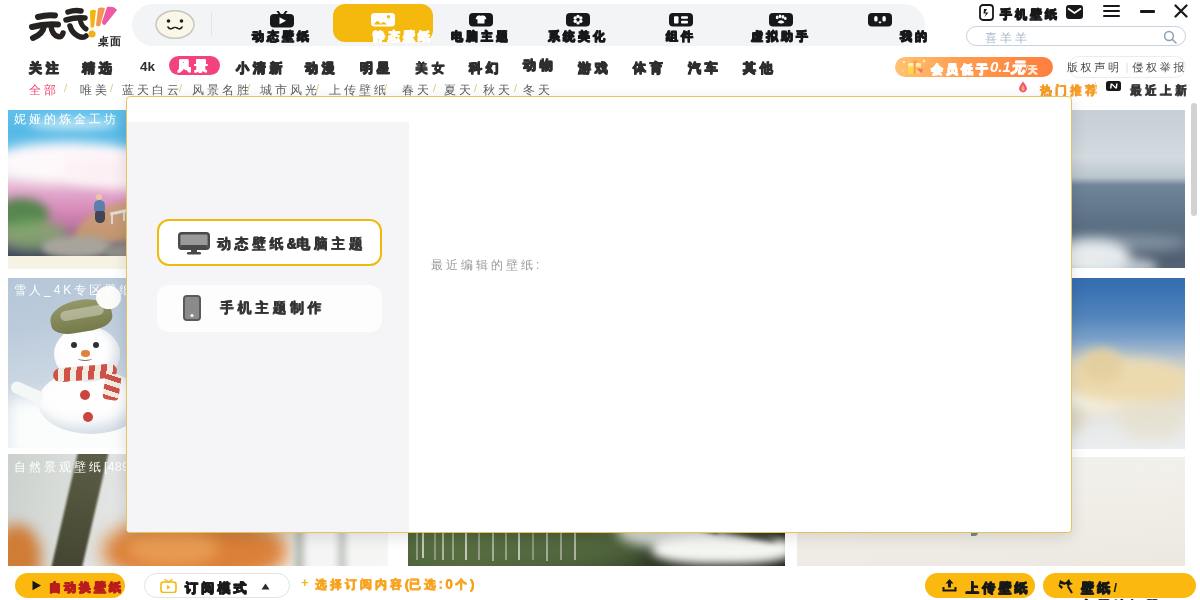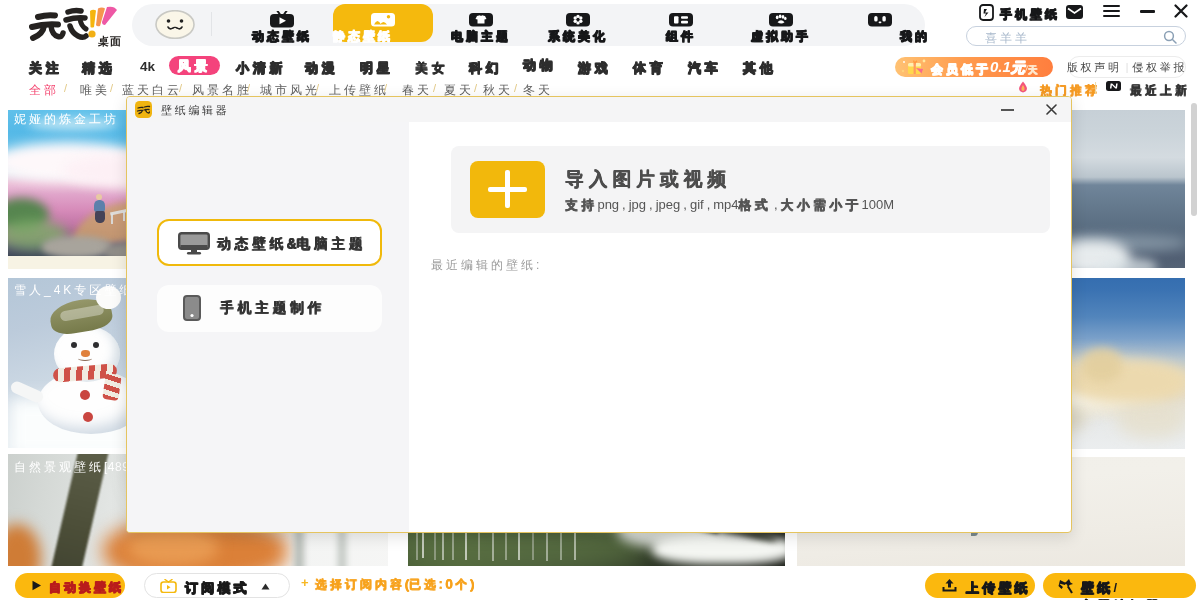--- a/index.html
+++ b/index.html
@@ -178,21 +178,21 @@
 
   <div class="abs" style="left:232px;top:0;width:100px;height:46px;text-align:center">
     <svg width="26" height="17" viewBox="0 0 26 17" style="display:block;margin:11px auto 0">
       <path d="M8.5 0 L11 3.5 M17.5 0 L15 3.5" stroke="#17181a" stroke-width="2" stroke-linecap="round"></path>
       <rect x="1" y="3" width="24" height="13.5" rx="4" fill="#17181a"></rect>
       <path d="M10.5 6.2 L17 9.7 L10.5 13.2 Z" fill="#fff"></path>
     </svg>
     <div style="font-size:12px;font-weight:bold;color:#17181a;margin-top:0"><span class="cjk ls12">动态壁纸</span></div>
   </div>
 
-  <div class="abs" style="left:333px;top:0;width:100px;height:46px;text-align:left">
+  <div class="abs" style="left:333px;top:0;width:100px;height:46px;text-align:right">
     <svg width="26" height="17" viewBox="0 0 26 17" style="display:block;margin:11px auto 0">
       <rect x="1" y="2" width="24" height="13.5" rx="3.5" fill="#fff"></rect>
       <circle cx="18.5" cy="5.8" r="1.7" fill="#f5b90d"></circle>
       <path d="M4 13.5 Q7.5 6.5 11 13.5 Z" fill="#f5b90d"></path>
       <path d="M10 13.5 Q13.5 8.5 17 13.5 Z" fill="#f5b90d"></path>
     </svg>
     <div style="font-size:12px;font-weight:bold;color:#fff;margin-top:0"><span class="cjk ls12">静态壁纸</span></div>
   </div>
 
   <div class="abs" style="left:431px;top:0;width:100px;height:46px;text-align:center">
@@ -350,37 +350,20 @@
   <span class="abs" style="left:1094px;top:80px;color:#eed9a0;font-size:12px">|</span>
   <svg class="abs" style="left:1106px;top:81px" width="15" height="10" viewBox="0 0 15 10">
     <rect width="15" height="10" rx="2.5" fill="#17181a"></rect>
     <path d="M4 7.5 L4 2.5 L5.5 2.5 L9.5 6 L9.5 2.5 L11 2.5 L11 7.5 L9.5 7.5 L5.5 4 L5.5 7.5 Z" fill="#fff" transform="skewX(-8) translate(1 0)"></path>
   </svg>
   <span class="abs cjk ls12" style="left:1130px;top:82px;font-size:12px;color:#333">最近上新</span>
 </div>
 
 <div id="modal" class="abs" style="left:126px;top:96px;width:946px;height:437px;background:#fff;border:1px solid #e5c45f;border-radius:4px;overflow:hidden;box-shadow:0 4px 16px rgba(0,0,0,.12)">
 
-  <div class="abs" style="left:0;top:0;width:100%;height:25px;background:#f5f5f6">
-    <svg class="abs" style="left:8px;top:4px" width="17" height="17" viewBox="0 0 17 17">
-      <rect width="17" height="17" rx="4.5" fill="#f0b410"></rect>
-      <g stroke="#2a2418" stroke-width="1.3" fill="none" stroke-linecap="round">
-        <path d="M3 7 Q5.5 6 8 6.5"></path>
-        <path d="M2.5 10 Q5 9 7.5 9.5 Q6.5 12 4 12.5"></path>
-        <path d="M9.5 6 Q12 5 14.5 5.5"></path>
-        <path d="M9 9 Q11.5 8 14 8.5"></path>
-        <path d="M10.5 8.5 Q11 11.5 13.5 12 Q14.5 12 14.5 11"></path>
-      </g>
-    </svg>
-    <span class="abs ls11" style="left:34px;top:6px;font-size:11px;color:#3a3a3a">壁纸编辑器</span>
-    <div class="abs" style="left:874px;top:12px;width:13px;height:2px;background:#555"></div>
-    <svg class="abs" style="left:919px;top:7px" width="11" height="11" viewBox="0 0 11 11">
-      <path d="M1 1 L10 10 M10 1 L1 10" stroke="#3a3a3a" stroke-width="1.6" stroke-linecap="round"></path>
-    </svg>
-  </div>
 
   <div class="abs" style="left:0;top:25px;width:282px;height:412px;background:#f5f5f7"></div>
 
   <div class="abs" style="left:30px;top:188px;width:225px;height:47px;background:#fdfdfd;border-radius:12px">
     <svg class="abs" style="left:25px;top:10px" width="20" height="26" viewBox="0 0 20 26">
       <rect x="2" y="1" width="16" height="24" rx="3" fill="#8b8b8b" stroke="#5a5a5a" stroke-width="2"></rect>
       <circle cx="10" cy="20.5" r="1.6" fill="#fff"></circle>
     </svg>
     <span class="abs cjk ls14" style="left:63px;top:14px;font-size:14px;color:#333">手机主题制作</span>
   </div>
@@ -388,28 +371,20 @@
   <div class="abs" style="left:30px;top:122px;width:225px;height:47px;background:#fff;border:2px solid #f0b90b;border-radius:12px">
     <svg class="abs" style="left:19px;top:11px" width="32" height="23" viewBox="0 0 32 23">
       <rect x="1.2" y="1.2" width="29.6" height="15.6" rx="2.5" fill="#9a9a9a" stroke="#4a4a4a" stroke-width="2.4"></rect>
       <rect x="2.5" y="13" width="27" height="3.6" fill="#4a4a4a"></rect>
       <rect x="13" y="17" width="6" height="3" fill="#4a4a4a"></rect>
       <rect x="9" y="20" width="14" height="2.4" rx="1.2" fill="#4a4a4a"></rect>
     </svg>
     <span class="abs cjk" style="left:58px;top:14px;font-size:14px;color:#333;white-space:nowrap"><span class="ls14">动态壁纸</span>&amp;<span class="ls14">电脑主题</span></span>
   </div>
 
-  <div class="abs" style="left:324px;top:49px;width:599px;height:87px;background:#f4f4f5;border-radius:8px">
-    <div class="abs" style="left:19px;top:15px;width:75px;height:57px;background:#f2b80c;border-radius:8px">
-      <div class="abs" style="left:18px;top:26px;width:39px;height:4.6px;background:#fff;border-radius:2px"></div>
-      <div class="abs" style="left:35px;top:9px;width:4.6px;height:38px;background:#fff;border-radius:2px"></div>
-    </div>
-    <div class="abs cjk ls19" style="left:114px;top:20px;font-size:19px;color:#4d4d4d">导入图片或视频</div>
-    <div class="abs" style="left:114px;top:50px;font-size:13px;color:#555"><span class="cjk ls13">支持</span>png<span style="padding:0 3px">,</span>jpg<span style="padding:0 3px">,</span>jpeg<span style="padding:0 3px">,</span>gif<span style="padding:0 3px">,</span>mp4<span class="cjk ls13">格式</span><span style="padding:0 3px">,</span><span class="cjk ls13">大小需小于</span>100M</div>
-  </div>
 
   <div class="abs ls12" style="left:304px;top:160px;font-size:12px;color:#9a9a9a">最近编辑的壁纸<span style="letter-spacing:0">:</span></div>
 </div>
 
 <div id="bottombar" class="abs" style="left:0;top:566px;width:1200px;height:34px;background:#fff">
 
   <div class="abs" style="left:15px;top:7px;width:110px;height:25px;background:#fbb80e;border-radius:13px">
     <svg class="abs" style="left:16px;top:7px" width="11" height="11" viewBox="0 0 11 11">
       <path d="M1.5 0.8 L10 5.5 L1.5 10.2 Z" fill="#17181a"></path>
     </svg>

